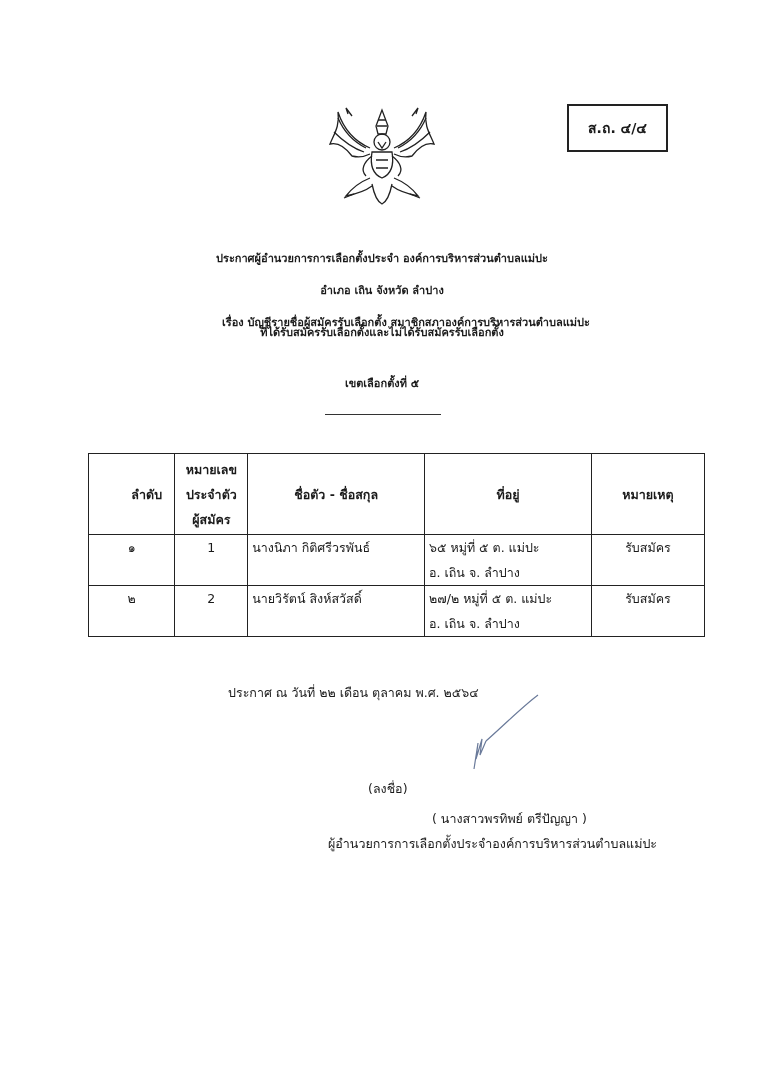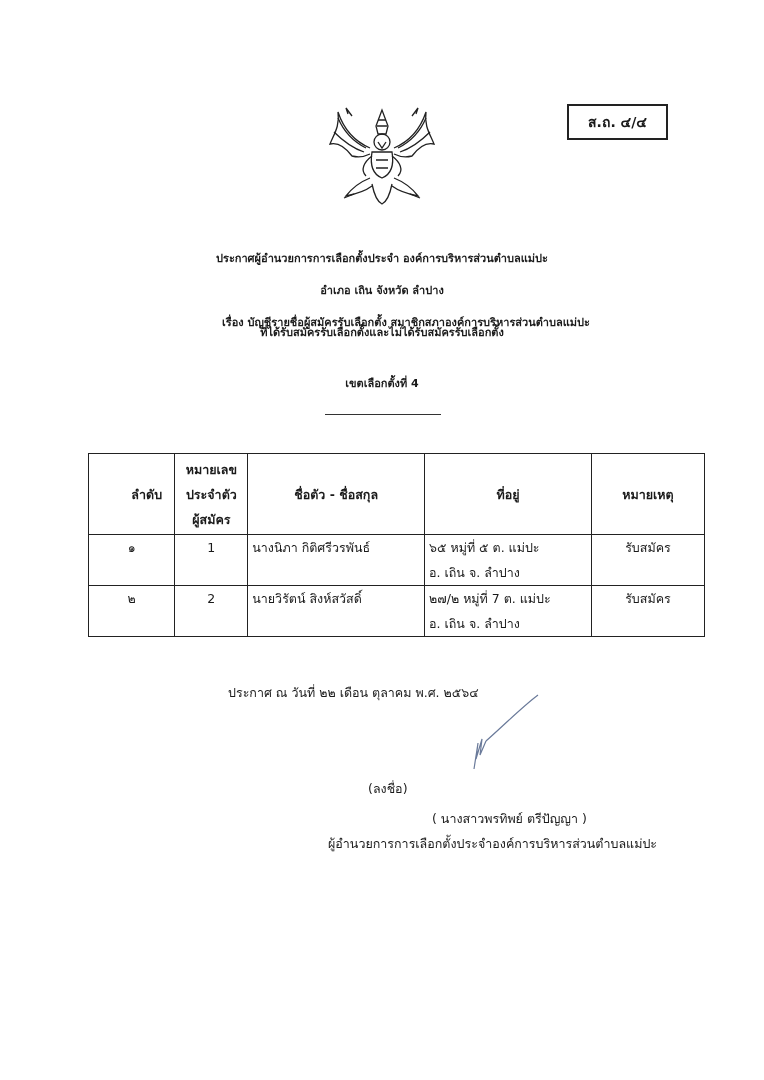--- a/index.html
+++ b/index.html
@@ -3,21 +3,21 @@
   <meta charset="utf-8">
   <style>
     html, body { margin: 0; padding: 0; background: #ffffff; }
     body {
       width: 764px; height: 1080px; position: relative; overflow: hidden;
       font-family: "DejaVu Sans", "Liberation Sans", sans-serif;
       color: #1a1a1a;
     }
     .emblem { position: absolute; left: 326px; top: 104px; width: 112px; height: 104px; }
     .form-code {
-      position: absolute; left: 567px; top: 104px; width: 101px; height: 36px;
+      position: absolute; left: 567px; top: 104px; width: 101px; height: 48px;
       border: 2px solid #222; box-sizing: border-box;
       display: flex; align-items: center; justify-content: center;
       font-size: 14px; font-weight: bold;
     }
     .title-line {
       position: absolute; left: 0; width: 764px; text-align: center;
       font-size: 11px; font-weight: bold; line-height: 18px;
     }
     .rule { position: absolute; left: 325px; top: 414px; width: 116px; height: 0; border-top: 1px solid #333; }
     table.cand {
@@ -65,21 +65,21 @@
 </div>
 
 <div class="form-code">
   <span>ส.ถ. ๔/๔</span>
 </div>
 
 <div class="title-line" style="top:250px;">ประกาศผู้อำนวยการการเลือกตั้งประจำ องค์การบริหารส่วนตำบลแม่ปะ</div>
 <div class="title-line" style="top:282px;">อำเภอ เถิน   จังหวัด ลำปาง</div>
 <div class="title-line" style="top:314px;padding-left:24px;">เรื่อง  บัญชีรายชื่อผู้สมัครรับเลือกตั้ง สมาชิกสภาองค์การบริหารส่วนตำบลแม่ปะ</div>
 <div class="title-line" style="top:324px;">ที่ได้รับสมัครรับเลือกตั้งและไม่ได้รับสมัครรับเลือกตั้ง</div>
-<div class="title-line" style="top:375px;">เขตเลือกตั้งที่  4</div>
+<div class="title-line" style="top:375px;">เขตเลือกตั้งที่  ๕</div>
 <div class="rule"></div>
 
 <table class="cand">
   <thead>
     <tr>
       <th class="c1">ลำดับ</th>
       <th class="c2">
         <div>หมายเลข</div>
         <div>ประจำตัว</div>
         <div>ผู้สมัคร</div>
@@ -98,21 +98,21 @@
         <div>๖๕  หมู่ที่ ๕  ต. แม่ปะ</div>
         <div>อ. เถิน  จ. ลำปาง</div>
       </td>
       <td class="center">รับสมัคร</td>
     </tr>
     <tr>
       <td class="center">๒</td>
       <td class="center">2</td>
       <td>นายวิรัตน์  สิงห์สวัสดิ์</td>
       <td>
-        <div>๒๗/๒  หมู่ที่ 7  ต. แม่ปะ</div>
+        <div>๒๗/๒  หมู่ที่ ๕  ต. แม่ปะ</div>
         <div>อ. เถิน  จ. ลำปาง</div>
       </td>
       <td class="center">รับสมัคร</td>
     </tr>
   </tbody>
 </table>
 
 <div class="foot" style="left:228px; top:668px;">ประกาศ  ณ  วันที่  ๒๒   เดือน  ตุลาคม   พ.ศ.  ๒๕๖๔</div>
 
 <div class="signature">

